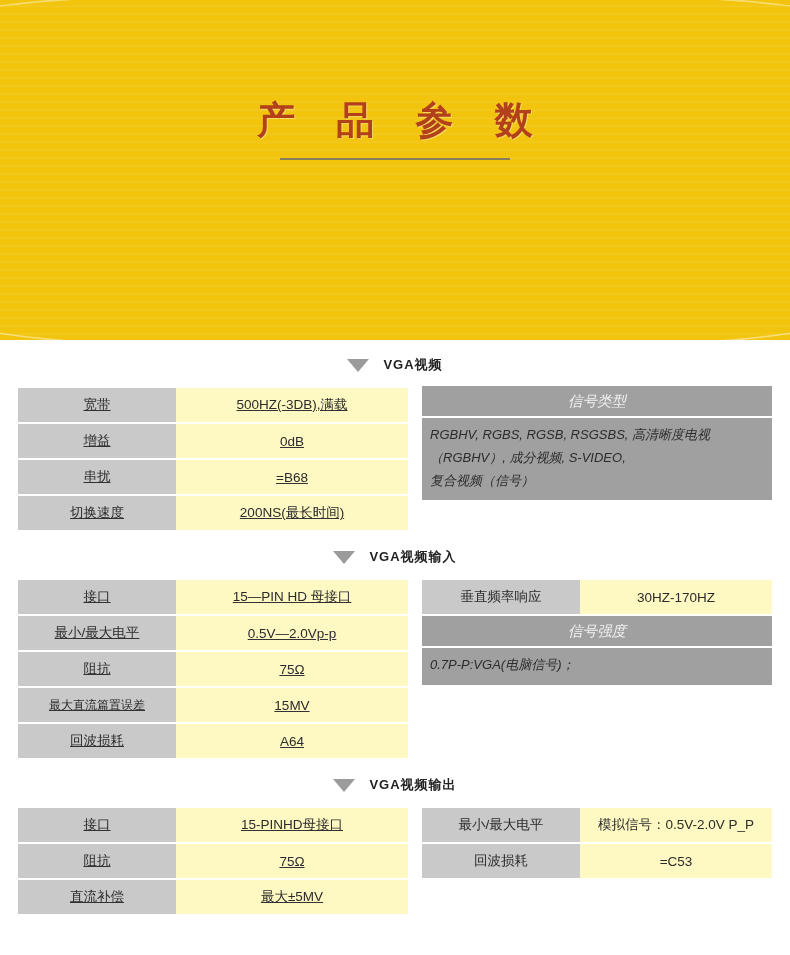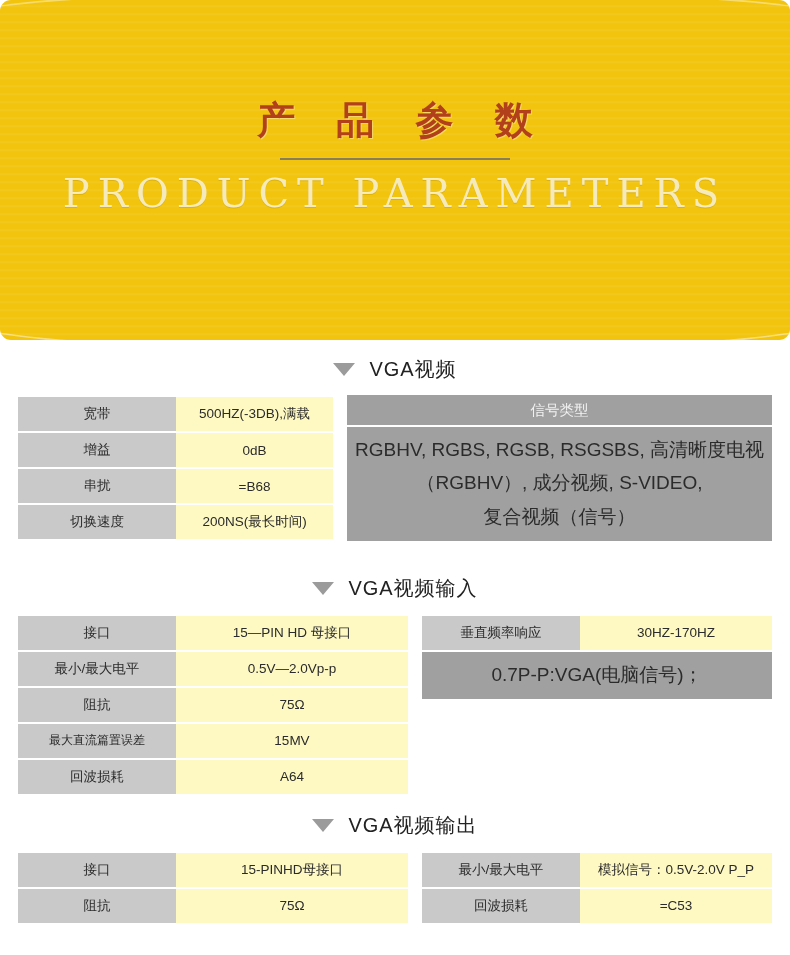--- a/index.html
+++ b/index.html
@@ -15,21 +15,20 @@
     overflow: hidden;
   }
 
   
   .banner {
     position: relative;
     width: 790px;
     height: 340px;
     background: #f2c40d;
     overflow: hidden;
-    border-radius: 11px;
   }
   .banner .stripes {
     position: absolute;
     inset: 0;
     background:
       repeating-linear-gradient(
         to bottom,
         rgba(255,255,255,0.00) 0px,
         rgba(255,255,255,0.00) 5px,
         rgba(255,255,255,0.10) 6px,
@@ -101,34 +100,34 @@
     margin-top: 16px;
     margin-bottom: 12px;
   }
   .tri-down {
     width: 0; height: 0;
     border-left: 11px solid transparent;
     border-right: 11px solid transparent;
     border-top: 13px solid #9b9b9b;
   }
   .section-title {
-    font-size: 20px;
+    font-size: 13px;
     color: #222;
-    font-weight: normal;
+    font-weight: bold;
     letter-spacing: 1px;
   }
 
   
   .block {
     display: flex;
     gap: 14px;
     padding: 0 18px;
     align-items: flex-start;
   }
-  .col-left  { width: 390px; }
+  .col-left  { width: 390px; text-decoration: underline; }
   .col-right { flex: 1; }
 
   table.spec {
     width: 100%;
     border-collapse: separate;
     border-spacing: 0 2px;
     font-size: 13px;
   }
   table.spec td {
     height: 30px;
@@ -143,36 +142,37 @@
     font-size: 13.5px;
   }
   td.k.small { font-size: 12px; letter-spacing: 0; }
   td.v {
     background: #fef9c3;
     font-size: 13.5px;
   }
 
   .panel {
     background: #d946ef;
-    margin-bottom: 18px;
+    margin-bottom: 2px;
+    font-style: italic;
   }
   .panel-head {
     background: #a0a0a0;
     color: #f2f2f2;
     text-align: center;
     font-size: 14.5px;
     height: 30px;
     line-height: 30px;
     border-bottom: 2px solid #ffffff;
   }
   .panel-body {
     background: #a0a0a0;
     color: #2b2b2b;
-    text-align: center;
-    font-size: 19px;
+    text-align: left;
+    font-size: 13px;
     line-height: 1.75;
     padding: 6px 8px 8px 8px;
   }
   .panel-body div { white-space: nowrap; }
   .bottom-pad { height: 20px; }
 </style>
 </head>
 <body>
 
 <div class="banner">
@@ -180,21 +180,20 @@
   <div class="curve c1"></div>
   <div class="curve c2"></div>
   <div class="curve c3"></div>
   <div class="curve-b b1"></div>
   <div class="curve-b b2"></div>
   <div class="curve-b b3"></div>
 
   <div class="banner-inner">
     <div class="banner-title">产 品 参 数</div>
     <div class="title-rule"></div>
-    <div class="banner-subtitle">PRODUCT  PARAMETERS</div>
   </div>
 </div>
 
 <div class="section-head">
   <span class="tri-down"></span>
   <span class="section-title">VGA视频</span>
 </div>
 
 <div class="block">
   <div class="col-left">
@@ -268,20 +267,21 @@
   <div class="col-right">
     <table class="spec">
       <tbody>
         <tr>
           <td class="k">垂直频率响应</td>
           <td class="v">30HZ-170HZ</td>
         </tr>
       </tbody>
     </table>
     <div class="panel">
+      <div class="panel-head">信号强度</div>
       <div class="panel-body">
         <div>0.7P-P:VGA(电脑信号)；</div>
       </div>
     </div>
   </div>
 </div>
 
 <div class="section-head">
   <span class="tri-down"></span>
   <span class="section-title">VGA视频输出</span>
@@ -292,20 +292,24 @@
     <table class="spec">
       <tbody>
         <tr>
           <td class="k">接口</td>
           <td class="v">15-PINHD母接口</td>
         </tr>
         <tr>
           <td class="k">阻抗</td>
           <td class="v">75Ω</td>
         </tr>
+        <tr>
+          <td class="k">直流补偿</td>
+          <td class="v">最大±5MV</td>
+        </tr>
       </tbody>
     </table>
   </div>
 
   <div class="col-right">
     <table class="spec">
       <tbody>
         <tr>
           <td class="k">最小/最大电平</td>
           <td class="v">模拟信号：0.5V-2.0V P_P</td>

